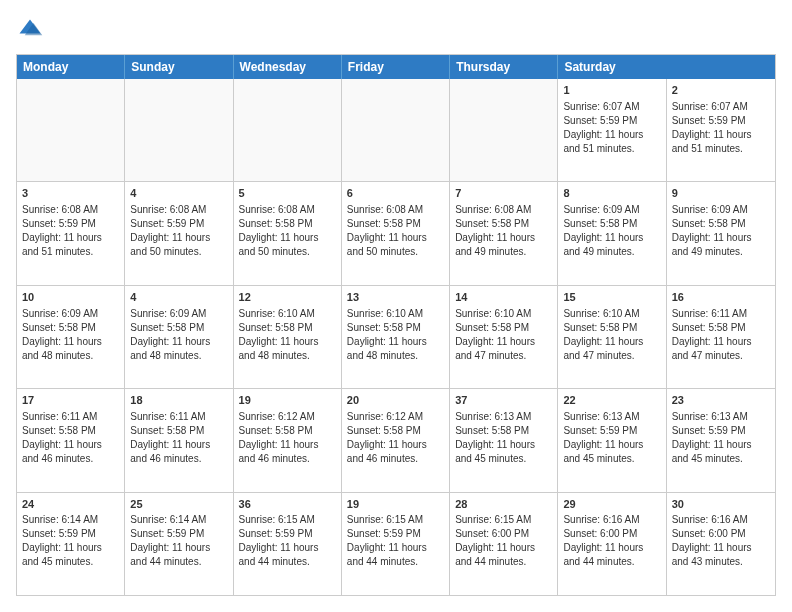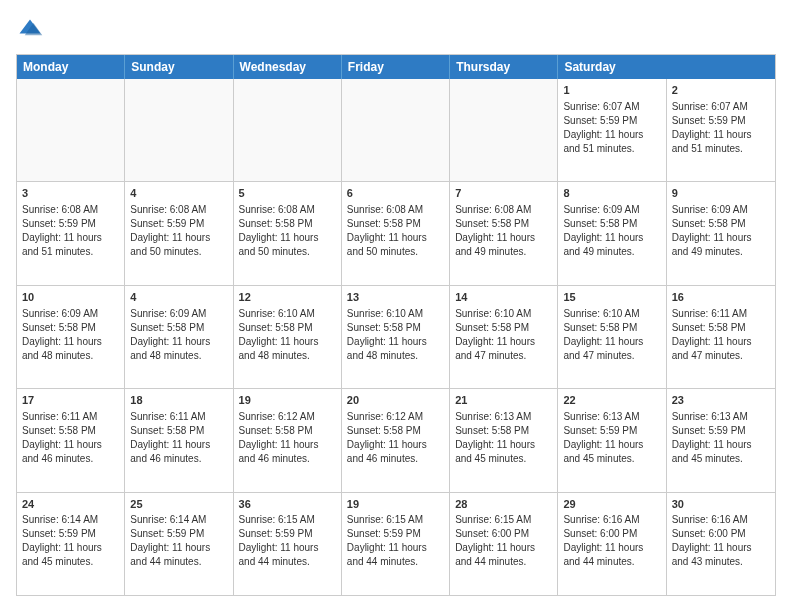--- a/index.html
+++ b/index.html
@@ -291,21 +291,21 @@
 and 46 minutes.</div>
           </div>
           <div class="cal-cell">
             <span class="day-num">20</span>
             <div class="day-info" style="white-space: pre-line;">Sunrise: 6:12 AM
 Sunset: 5:58 PM
 Daylight: 11 hours
 and 46 minutes.</div>
           </div>
           <div class="cal-cell">
-            <span class="day-num">21</span>
+            <span class="day-num">37</span>
             <div class="day-info" style="white-space: pre-line;">Sunrise: 6:13 AM
 Sunset: 5:58 PM
 Daylight: 11 hours
 and 45 minutes.</div>
           </div>
           <div class="cal-cell">
             <span class="day-num">22</span>
             <div class="day-info" style="white-space: pre-line;">Sunrise: 6:13 AM
 Sunset: 5:59 PM
 Daylight: 11 hours

